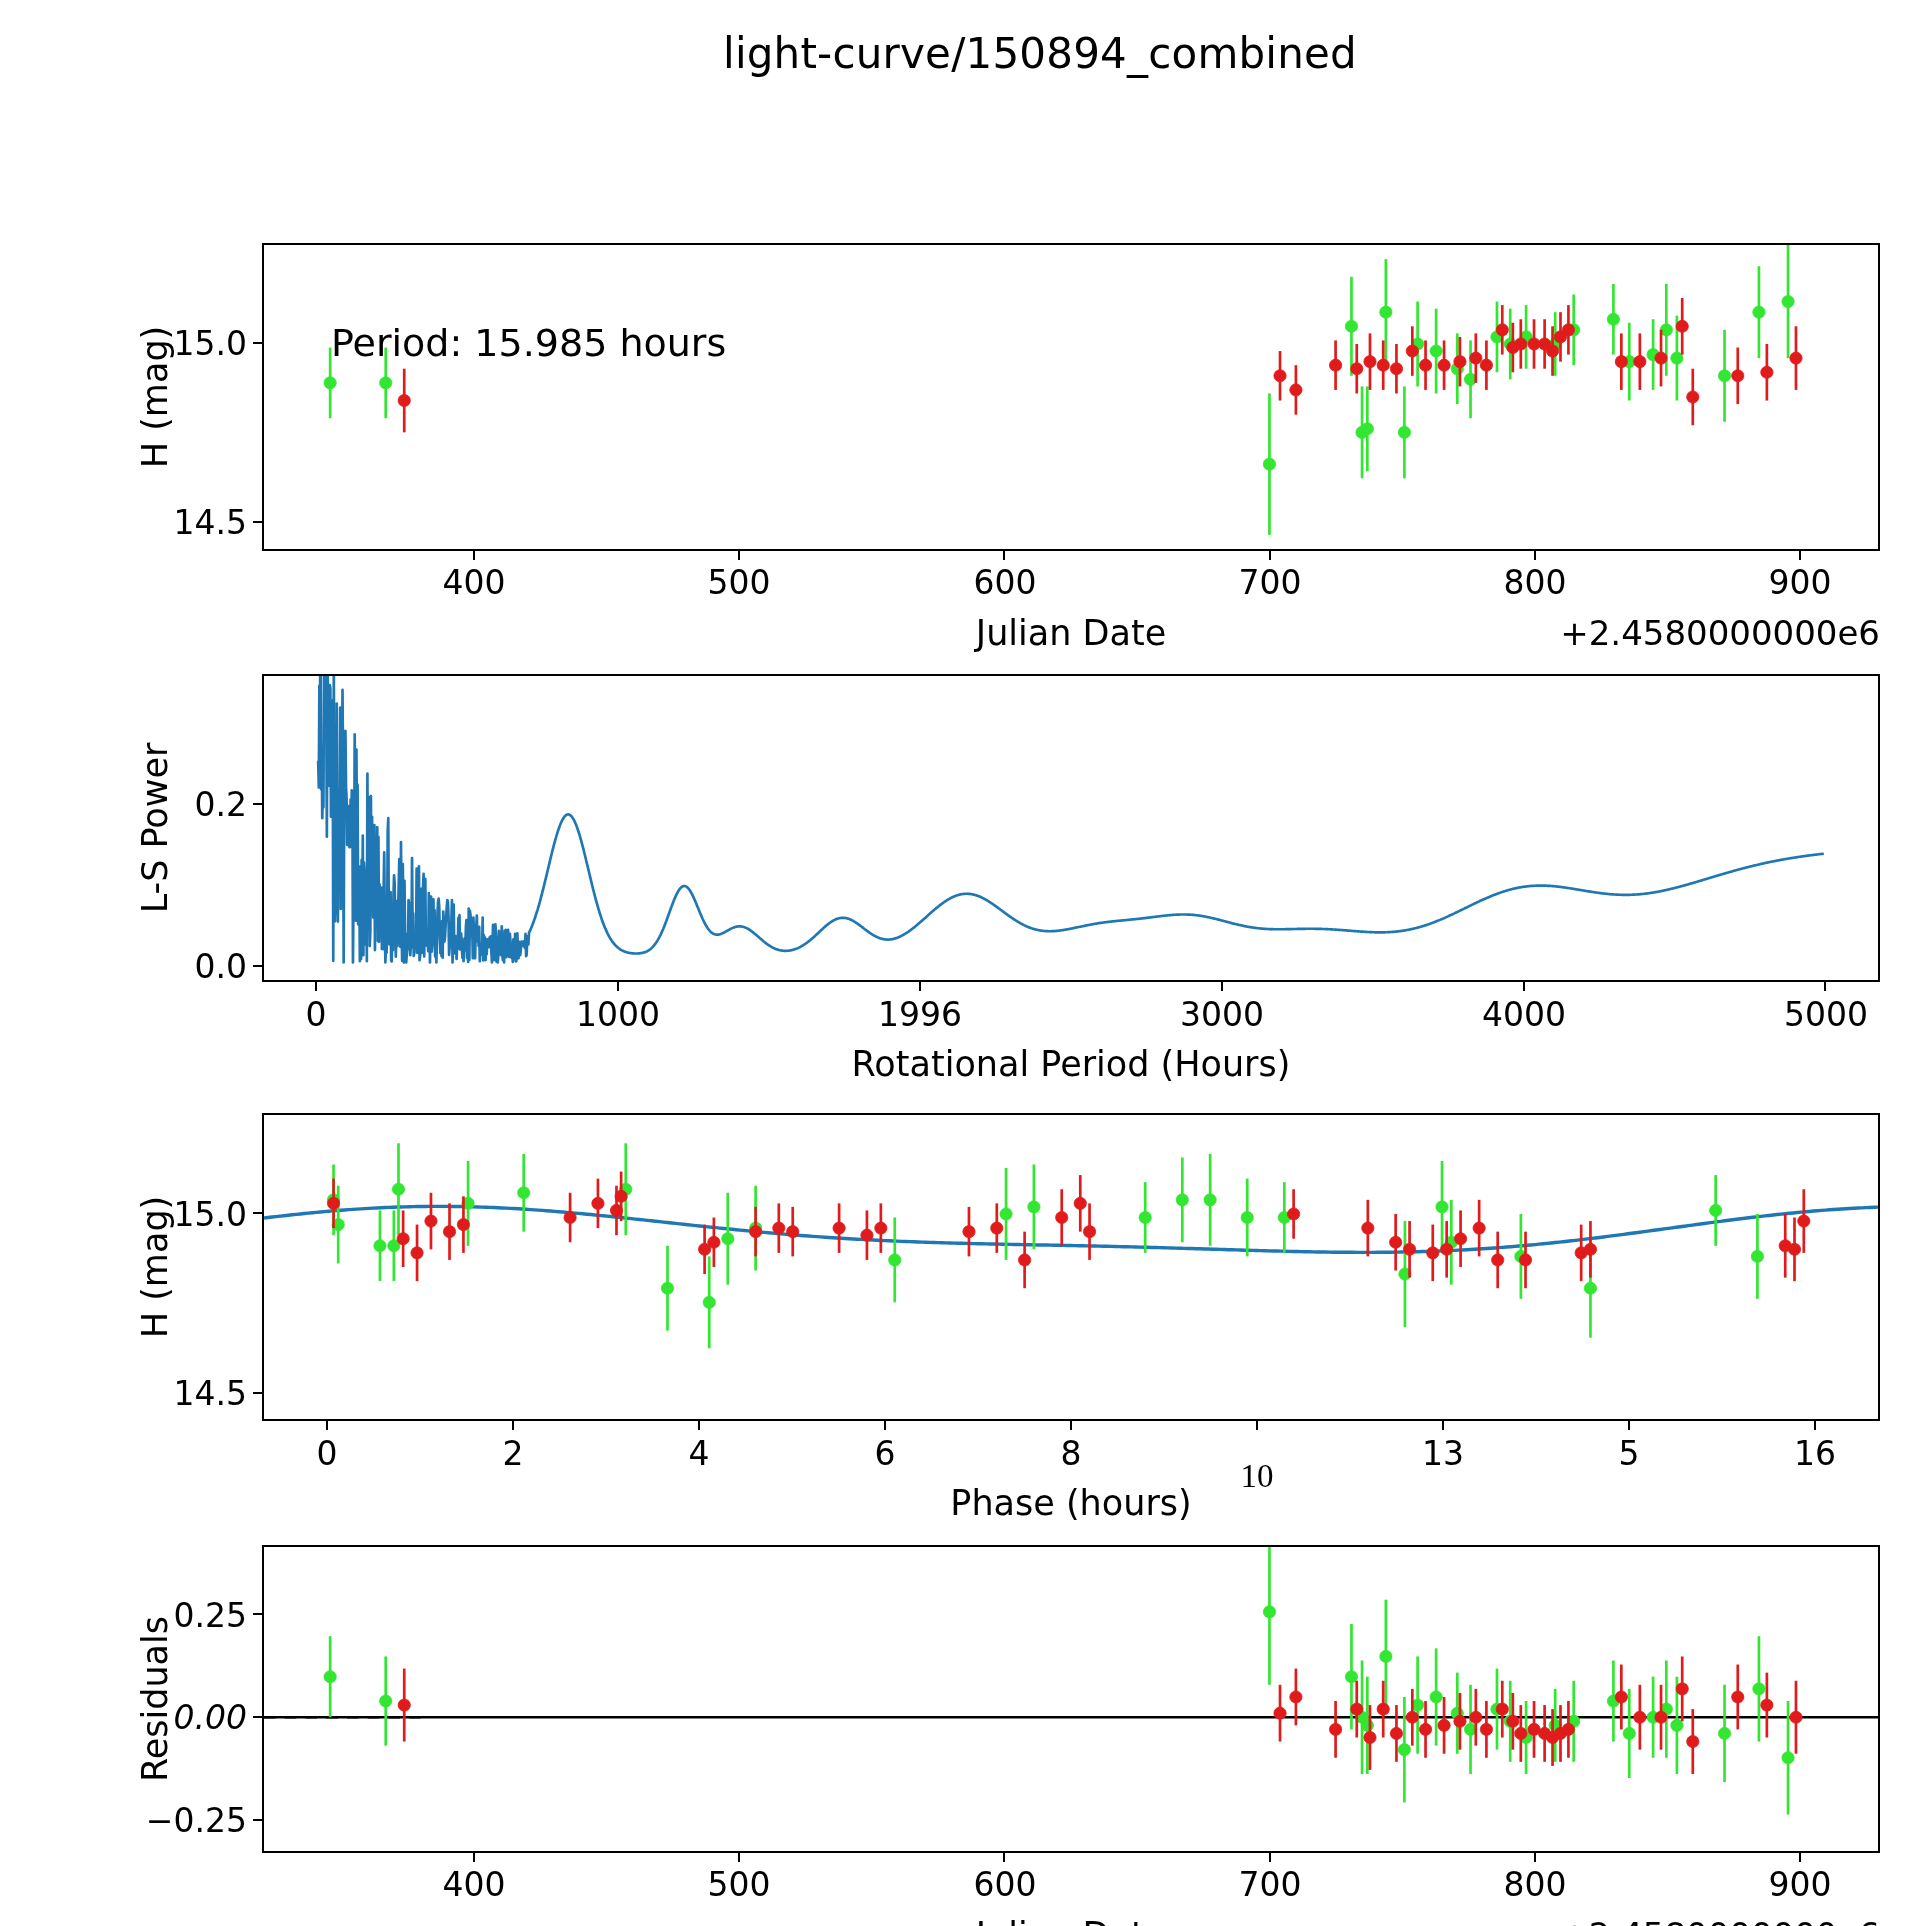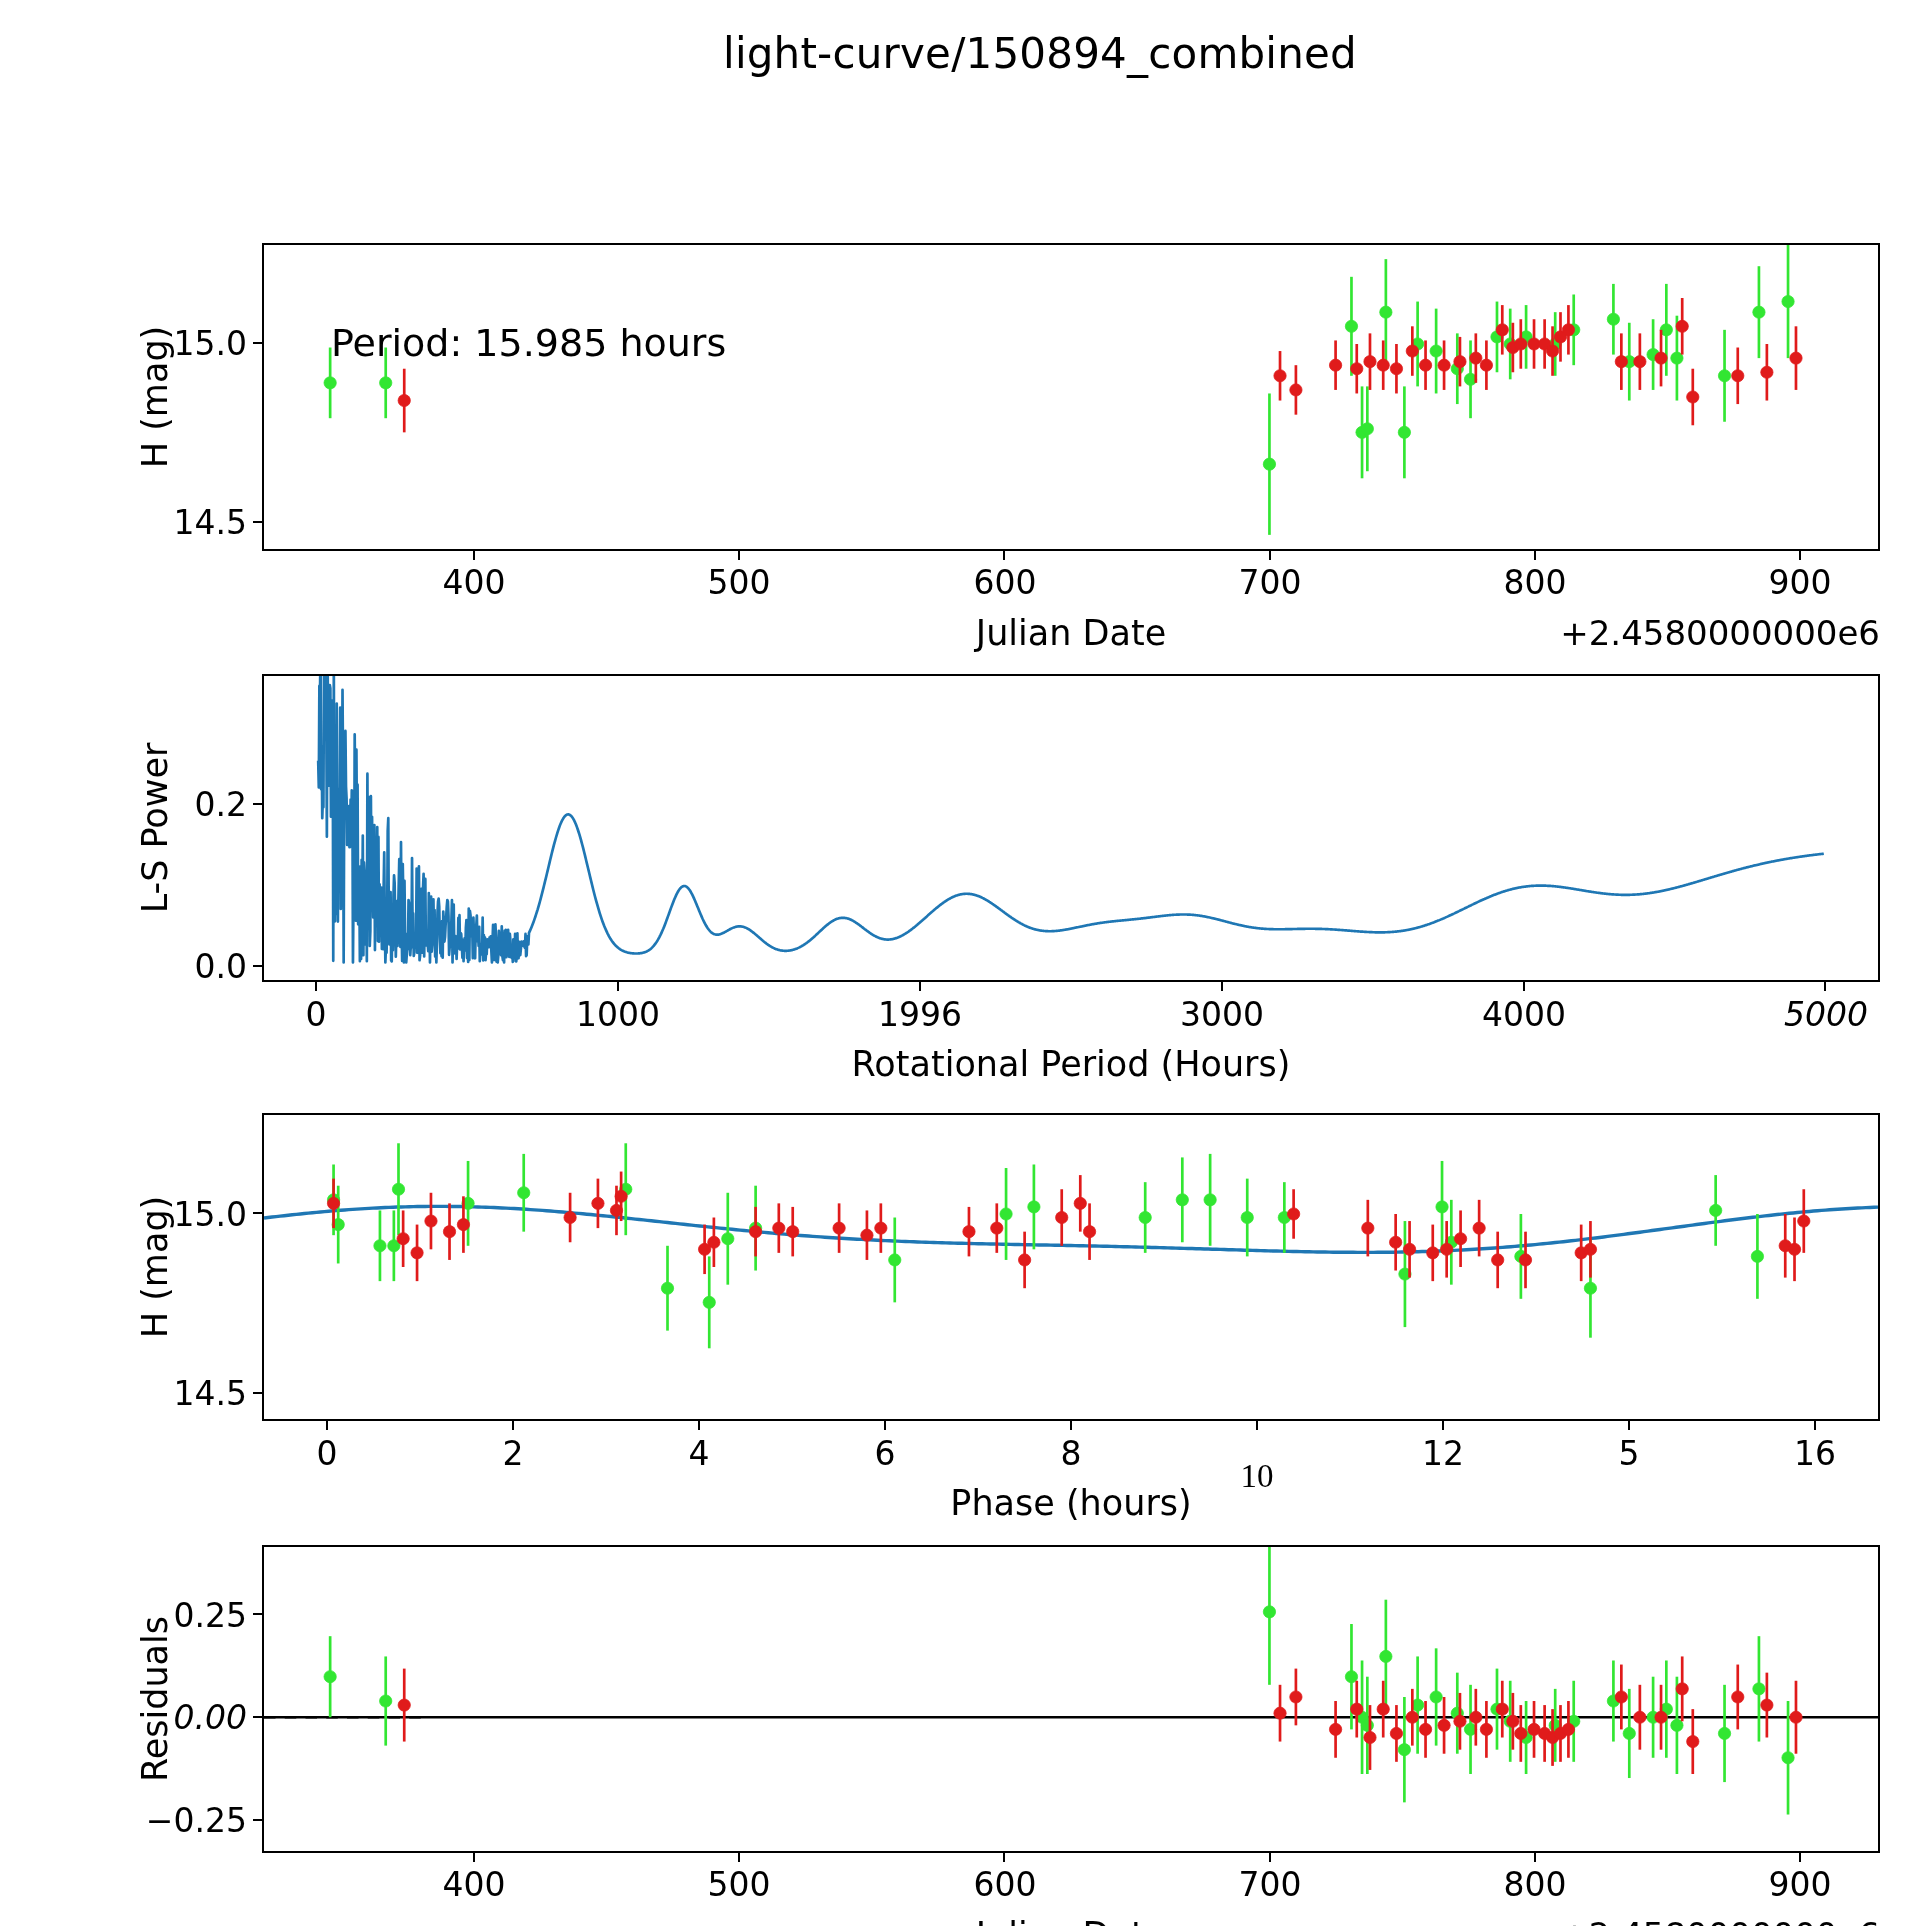--- a/index.html
+++ b/index.html
@@ -518,41 +518,41 @@
       <div class="xtick-label" style="left: 316px; top: 995px;">0</div>
       <div class="xtick-mark" style="left: 617px; top: 982px; width: 2.3px; height: 8.5px;"></div>
       <div class="xtick-label" style="left: 618px; top: 995px;">1000</div>
       <div class="xtick-mark" style="left: 919px; top: 982px; width: 2.3px; height: 8.5px;"></div>
       <div class="xtick-label" style="left: 920px; top: 995px;">1996</div>
       <div class="xtick-mark" style="left: 1221px; top: 982px; width: 2.3px; height: 8.5px;"></div>
       <div class="xtick-label" style="left: 1222px; top: 995px;">3000</div>
       <div class="xtick-mark" style="left: 1523px; top: 982px; width: 2.3px; height: 8.5px;"></div>
       <div class="xtick-label" style="left: 1524px; top: 995px;">4000</div>
       <div class="xtick-mark" style="left: 1824px; top: 982px; width: 2.3px; height: 8.5px;"></div>
-      <div class="xtick-label" style="left: 1826px; top: 995px; font-style: italic;">5000</div>
+      <div class="xtick-label" style="left: 1826px; top: 995px;">5000</div>
       <div class="ytick-mark" style="left: 253px; top: 965px; width: 8.5px; height: 2.3px;"></div>
       <div class="ytick-label" style="left: 0px; top: 966px; width: 247px;">0.0</div>
       <div class="ytick-mark" style="left: 253px; top: 803px; width: 8.5px; height: 2.3px;"></div>
       <div class="ytick-label" style="left: 0px; top: 804px; width: 247px;">0.2</div>
       <div class="axis-xlabel" style="left: 1071px; top: 1044px;">Rotational Period (Hours)</div>
       <div class="axis-ylabel" style="left: 135px; top: 828px;">L-S Power</div>
       <div class="xtick-mark" style="left: 326px; top: 1421px; width: 2.3px; height: 8.5px;"></div>
       <div class="xtick-label" style="left: 327px; top: 1434px;">0</div>
       <div class="xtick-mark" style="left: 512px; top: 1421px; width: 2.3px; height: 8.5px;"></div>
       <div class="xtick-label" style="left: 513px; top: 1434px;">2</div>
       <div class="xtick-mark" style="left: 698px; top: 1421px; width: 2.3px; height: 8.5px;"></div>
       <div class="xtick-label" style="left: 699px; top: 1434px;">4</div>
       <div class="xtick-mark" style="left: 884px; top: 1421px; width: 2.3px; height: 8.5px;"></div>
       <div class="xtick-label" style="left: 885px; top: 1434px;">6</div>
       <div class="xtick-mark" style="left: 1070px; top: 1421px; width: 2.3px; height: 8.5px;"></div>
       <div class="xtick-label" style="left: 1071px; top: 1434px;">8</div>
       <div class="xtick-mark" style="left: 1256px; top: 1421px; width: 2.3px; height: 8.5px;"></div>
       <div class="xtick-label" style="left: 1257px; top: 1458px; font-family: Liberation Serif, serif;">10</div>
       <div class="xtick-mark" style="left: 1442px; top: 1421px; width: 2.3px; height: 8.5px;"></div>
-      <div class="xtick-label" style="left: 1443px; top: 1434px;">12</div>
+      <div class="xtick-label" style="left: 1443px; top: 1434px;">13</div>
       <div class="xtick-mark" style="left: 1628px; top: 1421px; width: 2.3px; height: 8.5px;"></div>
       <div class="xtick-label" style="left: 1629px; top: 1434px;">5</div>
       <div class="xtick-mark" style="left: 1814px; top: 1421px; width: 2.3px; height: 8.5px;"></div>
       <div class="xtick-label" style="left: 1815px; top: 1434px;">16</div>
       <div class="ytick-mark" style="left: 253px; top: 1392px; width: 8.5px; height: 2.3px;"></div>
       <div class="ytick-label" style="left: 0px; top: 1393px; width: 247px;">14.5</div>
       <div class="ytick-mark" style="left: 253px; top: 1212px; width: 8.5px; height: 2.3px;"></div>
       <div class="ytick-label" style="left: 0px; top: 1214px; width: 247px;">15.0</div>
       <div class="axis-xlabel" style="left: 1071px; top: 1483px;">Phase (hours)</div>
       <div class="axis-ylabel" style="left: 135px; top: 1267px;">H (mag)</div>

